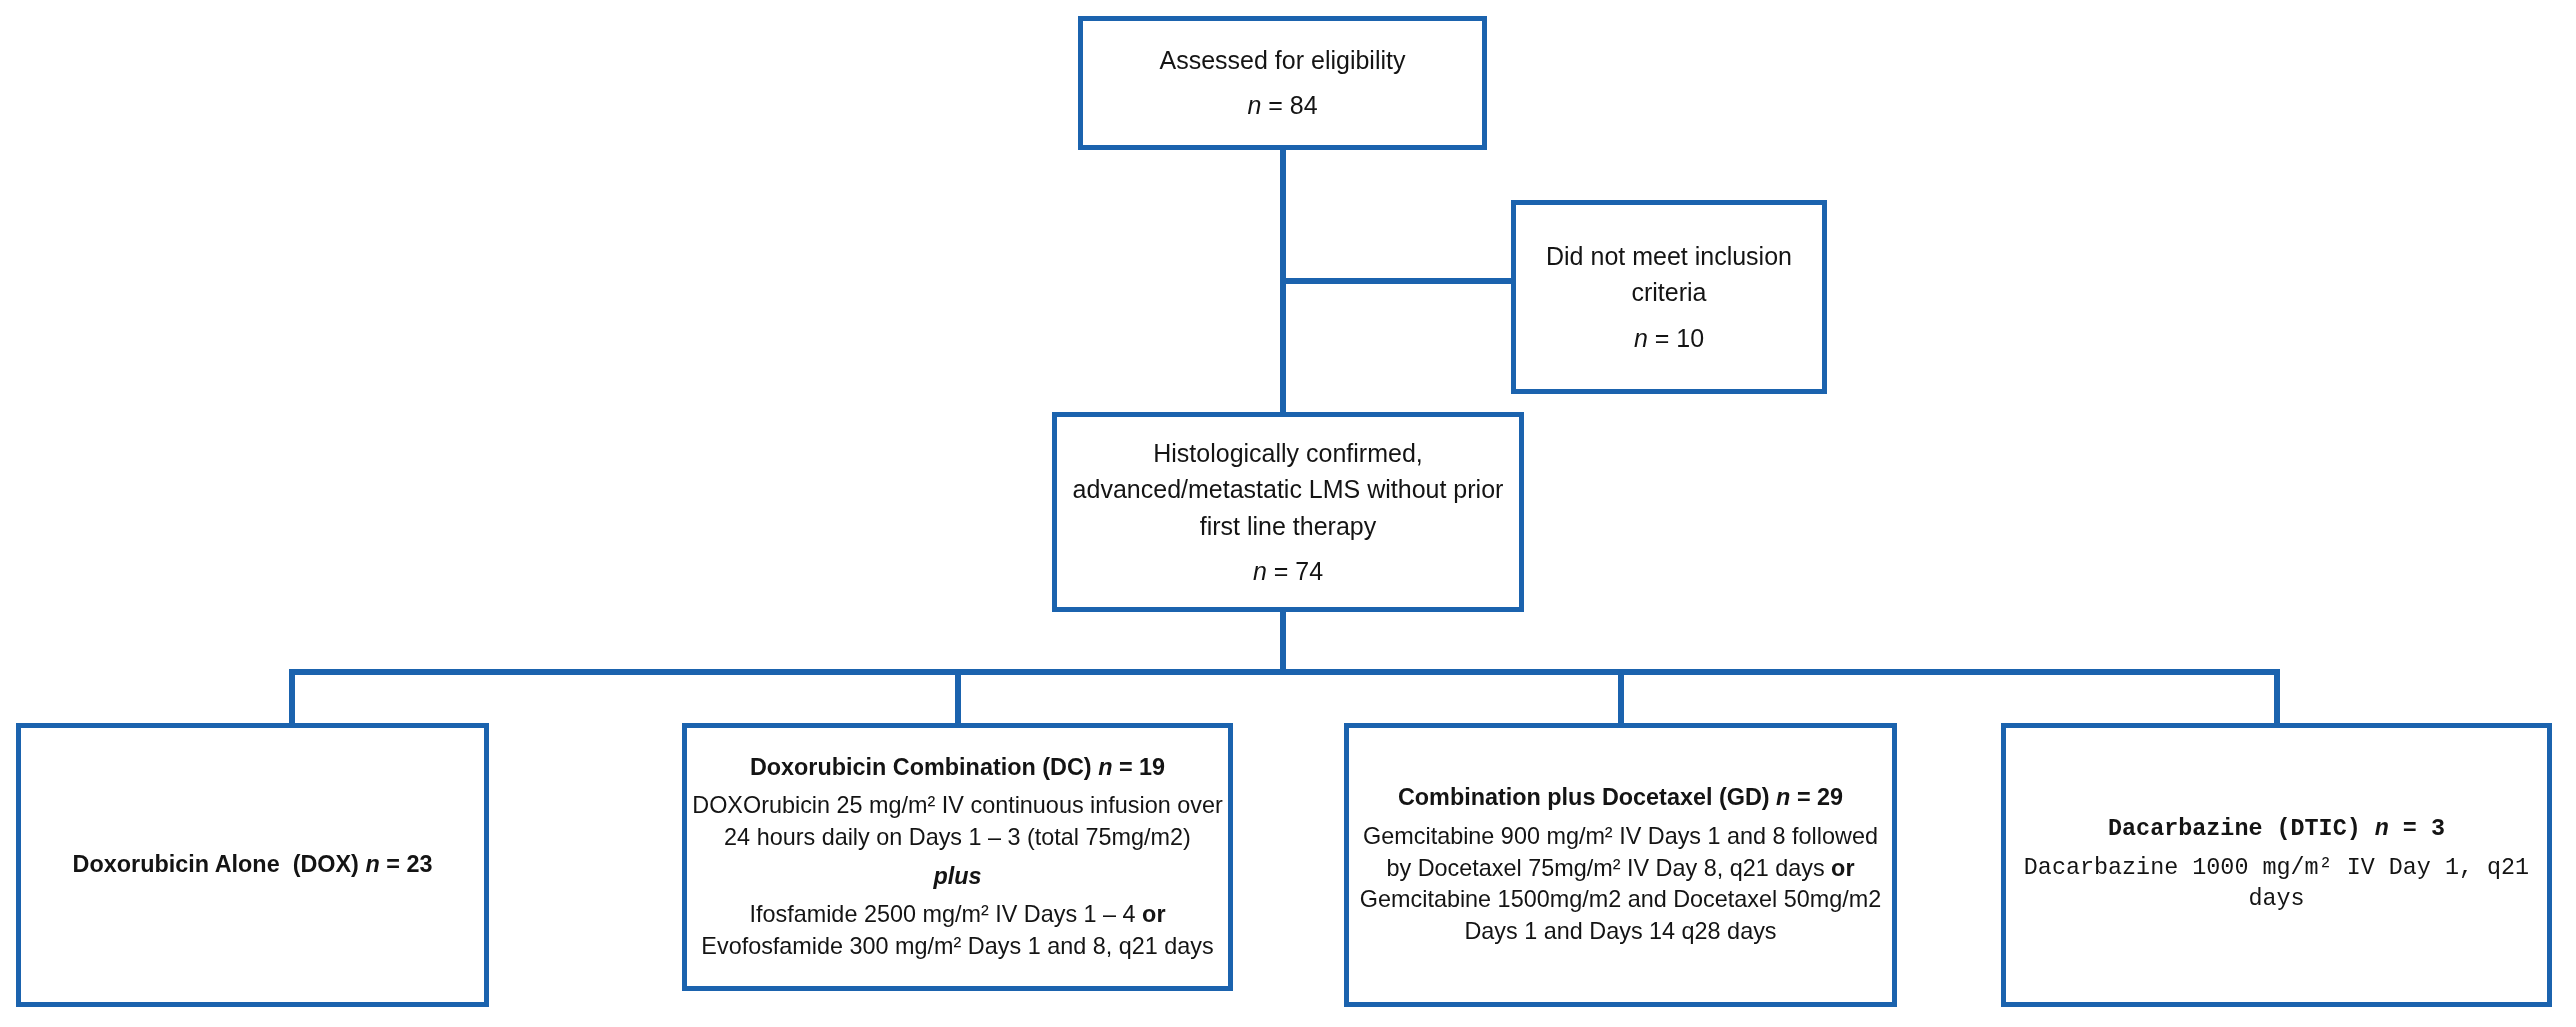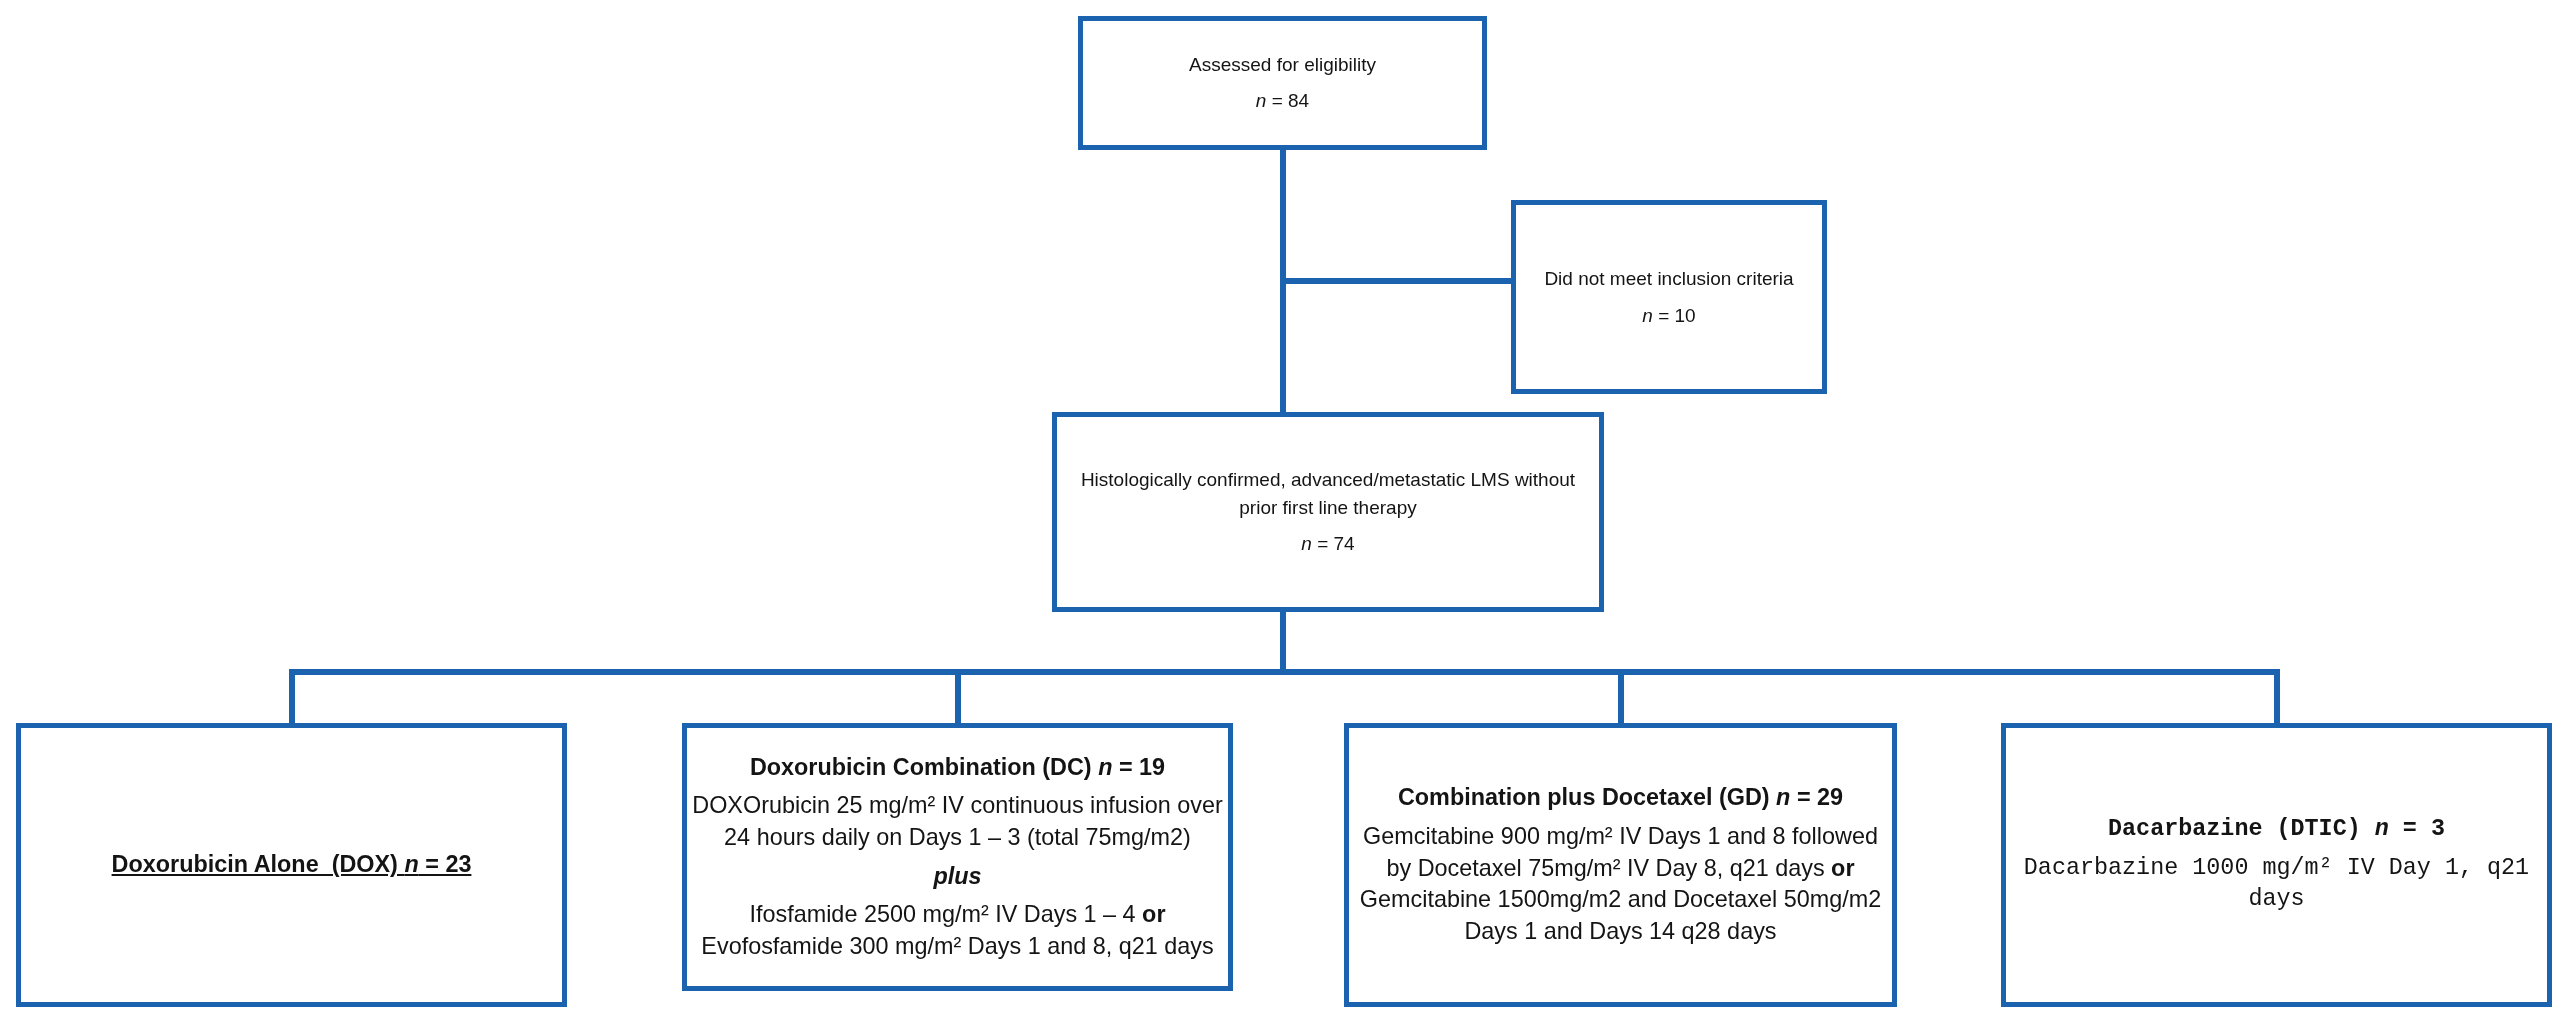--- a/index.html
+++ b/index.html
@@ -22,39 +22,39 @@
     border:5.8px solid var(--line);
     background:#fff;
     display:flex;
     align-items:center;
     justify-content:center;
     text-align:center;
   }
   .content{width:100%;}
   .para{
     margin:9px 0;
-    font-size:19px;
+    font-size:25px;
     line-height:1.45;
   }
   .branch .para{
     font-size:23.4px;
     line-height:1.35;
     margin:7.1px 0;
   }
   .b{font-weight:700;}
   .i{font-style:italic;}
   .conn{
     position:absolute;
     background:var(--line);
   }
   
   #box-assessed {left:1078px; top:15.6px;   width:409px; height:134px; padding:5.2px 7.8px;}
   #box-excluded {left:1511px; top:200px;  width:316px; height:194px; padding:5.2px 6.5px;}
-  #box-confirmed{left:1052px; top:412px;  width:552px; height:200px; padding:5.2px 7.8px;}
-  #box-dox      {left:16px;   top:723px; width:551px; height:284px; padding:5.2px 3.9px;text-decoration:underline;}
+  #box-confirmed{left:1052px; top:412px;  width:472px; height:200px; padding:5.2px 7.8px;}
+  #box-dox      {left:16px;   top:723px; width:473px; height:284px; padding:5.2px 3.9px;}
   #box-dc       {left:682px; top:723px; width:551px; height:268px; padding:5.2px 3.9px;}
   #box-gd       {left:1344px; top:723px; width:553px; height:284px; padding:5.2px 3.9px;}
   #box-dtic     {left:2001px; top:723px; width:551px; height:284px; padding:5.2px 3.9px;font-family:Liberation Mono, monospace;}
   
   #conn-v1    {left:1280px; top:147px;  width:5.8px;    height:268px;}
   #conn-h1    {left:1280px; top:278px;  width:234px;  height:5.8px;}
   #conn-v2    {left:1280px; top:610px;  width:5.8px;    height:63px;}
   #conn-rail  {left:289px;  top:669px; width:1991px; height:5.8px;}
   #conn-drop-a{left:289px;  top:672px; width:5.8px;    height:54px;}
   #conn-drop-b{left:955px; top:672px; width:5.8px;    height:54px;}

